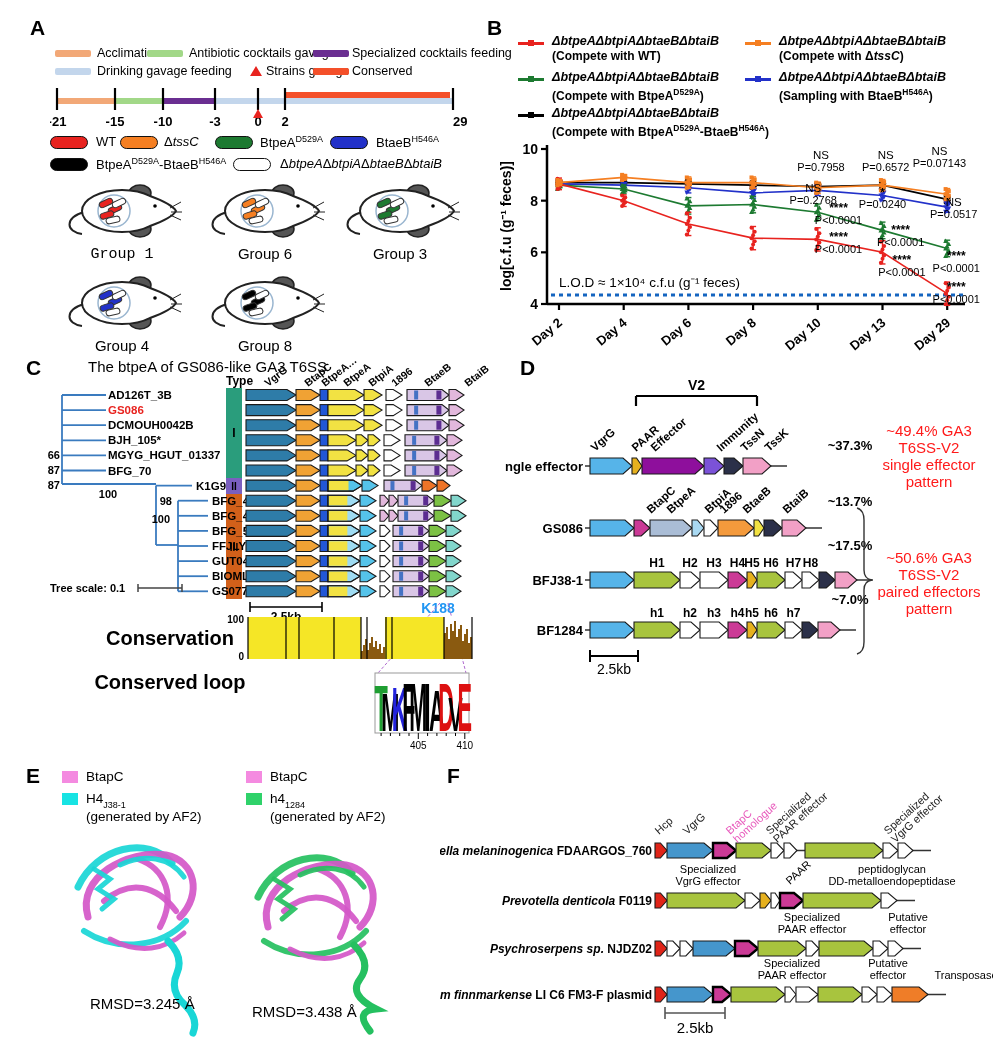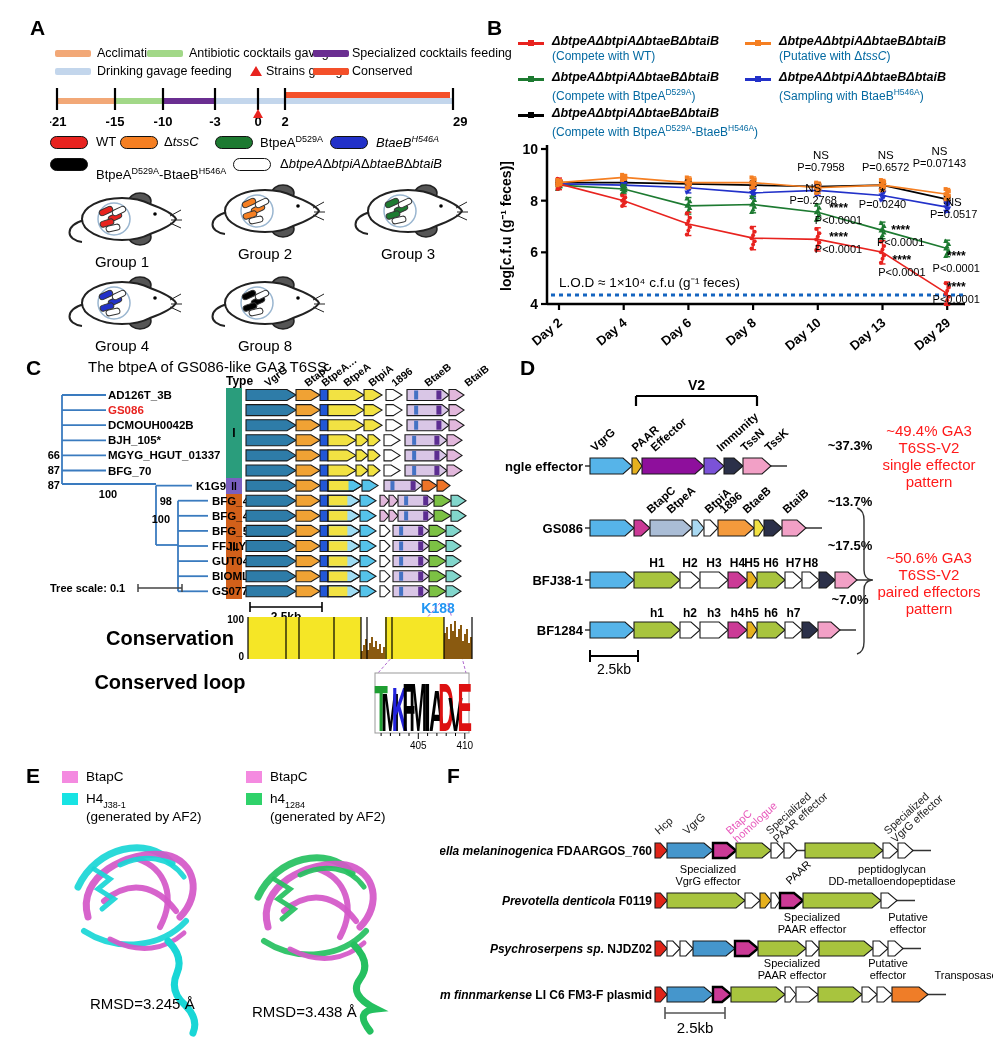--- a/index.html
+++ b/index.html
@@ -8,21 +8,21 @@
   .abs{position:absolute;}
   .sw{display:inline-block;height:7px;border-radius:2px;}
   .legrow-item{position:absolute;font-size:12.5px;color:#000;white-space:nowrap;}
   .pill{position:absolute;width:38px;height:13px;border-radius:7px;border:1.5px solid #111;box-sizing:border-box;}
   .strain-lab{position:absolute;font-size:13px;white-space:nowrap;}
   .strain-lab sup{font-size:9px;}
   .grp{position:absolute;width:120px;text-align:center;}
   .grp .gl{font-size:15px;margin-top:1px;}
   .bleg{position:absolute;font-size:12.5px;line-height:15px;white-space:nowrap;}
   .bleg .l1{font-weight:bold;font-style:italic;}
-  .bleg .l2{font-style:normal;font-weight:normal;font-size:12px;color:#0369a1;}
+  .bleg .l2{font-style:normal;font-weight:bold;font-size:12px;color:#000000;}
   .bleg sup{font-size:8.5px;}
   .bmark{position:absolute;height:2.5px;width:26px;}
   .bmark .dot{position:absolute;left:10px;top:-2px;width:6px;height:6px;}
   svg text{font-family:"Liberation Sans",sans-serif;}
 </style>
 </head>
 <body>
 
 <div id="fig">
   <div class="plabel" style="left:30px;top:16px;">A</div>
@@ -69,28 +69,28 @@
         <polygon points="203,34 213,34 208,25" fill="#e8231f"></polygon>
       </svg></div>
   <div class="abs" id="pa-strains" style="left:0;top:134px;width:480px;height:46px;">
       <div class="pill" style="left: 50px; top: 2px; background: rgb(232, 35, 31);"></div>
       <div class="strain-lab" style="left: 96px; top: 0px;"><span>WT</span></div>
       <div class="pill" style="left: 120px; top: 2px; background: rgb(245, 127, 34);"></div>
       <div class="strain-lab" style="left: 164px; top: 0px;"><span>Δ</span><span style="font-style: italic;">tssC</span></div>
       <div class="pill" style="left: 215px; top: 2px; background: rgb(29, 122, 49);"></div>
       <div class="strain-lab" style="left: 260px; top: 0px;"><span>BtpeA</span><sup>D529A</sup></div>
       <div class="pill" style="left: 330px; top: 2px; background: rgb(34, 49, 201);"></div>
-      <div class="strain-lab" style="left: 376px; top: 0px; font-style: italic;"><span>BtaeB</span><sup>H546A</sup></div>
+      <div class="strain-lab" style="left: 376px; top: 0px;"><span>BtaeB</span><sup>H546A</sup></div>
       <div class="pill" style="left: 50px; top: 24px; background: rgb(0, 0, 0);"></div>
-      <div class="strain-lab" style="left: 96px; top: 32px;"><span>BtpeA</span><sup>D529A</sup><span>-BtaeB</span><sup>H546A</sup></div>
+      <div class="strain-lab" style="left: 96px; top: 22px;"><span>BtpeA</span><sup>D529A</sup><span>-BtaeB</span><sup>H546A</sup></div>
       <div class="pill" style="left: 233px; top: 24px; background: rgb(255, 255, 255);"></div>
       <div class="strain-lab" style="left: 280px; top: 22px;"><span>Δ</span><span style="font-style: italic;">btpeA</span><span>Δ</span><span style="font-style: italic;">btpiA</span><span>Δ</span><span style="font-style: italic;">btaeB</span><span>Δ</span><span style="font-style: italic;">btaiB</span></div>
     </div>
   <div class="abs" id="pa-groups" style="left:0;top:182px;width:480px;height:180px;">
-      <div class="grp" style="left: 62px; top: 8px;"><svg width="120" height="58">
+      <div class="grp" style="left: 62px; top: 0px; font-family: Liberation Mono, monospace;"><svg width="120" height="58">
           <path d="M22,30 C2,36 4,50 20,52" stroke="#222" stroke-width="2" fill="none"></path>
           <ellipse cx="78" cy="11" rx="11" ry="8" fill="#555" stroke="#222" stroke-width="1.5"></ellipse>
           <ellipse cx="78" cy="47" rx="11" ry="8" fill="#555" stroke="#222" stroke-width="1.5"></ellipse>
           <ellipse cx="60" cy="29" rx="40" ry="21" fill="#fff" stroke="#222" stroke-width="2"></ellipse>
           <path d="M88,14 Q110,22 114,29 Q110,36 88,44" fill="#fff" stroke="#222" stroke-width="2"></path>
           <circle cx="93" cy="24" r="1.8" fill="#000"></circle>
           <line x1="108" y1="26" x2="119" y2="20" stroke="#222" stroke-width="1"></line>
           <line x1="109" y1="30" x2="120" y2="30" stroke="#222" stroke-width="1"></line>
           <line x1="108" y1="33" x2="119" y2="38" stroke="#222" stroke-width="1"></line>
           <circle cx="52" cy="29" r="16" fill="#fff" stroke="#9ab6d0" stroke-width="1.5"></circle>
@@ -109,22 +109,22 @@
           <circle cx="93" cy="24" r="1.8" fill="#000"></circle>
           <line x1="108" y1="26" x2="119" y2="20" stroke="#222" stroke-width="1"></line>
           <line x1="109" y1="30" x2="120" y2="30" stroke="#222" stroke-width="1"></line>
           <line x1="108" y1="33" x2="119" y2="38" stroke="#222" stroke-width="1"></line>
           <circle cx="52" cy="29" r="16" fill="#fff" stroke="#9ab6d0" stroke-width="1.5"></circle>
           <rect x="37" y="18" width="14" height="6" rx="3" fill="#f57f22" stroke="#333" stroke-width="1" transform="rotate(-25,44,21)"></rect>
           <rect x="46" y="24" width="14" height="6" rx="3" fill="#f57f22" stroke="#333" stroke-width="1" transform="rotate(-25,53,27)"></rect>
           <rect x="38" y="30" width="14" height="6" rx="3" fill="#f57f22" stroke="#333" stroke-width="1" transform="rotate(-18,45,33)"></rect>
           <rect x="50" y="18" width="14" height="6" rx="3" fill="#fff" stroke="#333" stroke-width="1" transform="rotate(-25,57,21)"></rect>
           <rect x="44" y="35" width="14" height="6" rx="3" fill="#fff" stroke="#333" stroke-width="1" transform="rotate(-12,51,38)"></rect>
-        </svg><div class="gl">Group 2</div></div>
-      <div class="grp" style="left: 348px; top: 0px;"><svg width="120" height="58">
+        </svg><div class="gl">Group 6</div></div>
+      <div class="grp" style="left: 340px; top: 0px;"><svg width="120" height="58">
           <path d="M22,30 C2,36 4,50 20,52" stroke="#222" stroke-width="2" fill="none"></path>
           <ellipse cx="78" cy="11" rx="11" ry="8" fill="#555" stroke="#222" stroke-width="1.5"></ellipse>
           <ellipse cx="78" cy="47" rx="11" ry="8" fill="#555" stroke="#222" stroke-width="1.5"></ellipse>
           <ellipse cx="60" cy="29" rx="40" ry="21" fill="#fff" stroke="#222" stroke-width="2"></ellipse>
           <path d="M88,14 Q110,22 114,29 Q110,36 88,44" fill="#fff" stroke="#222" stroke-width="2"></path>
           <circle cx="93" cy="24" r="1.8" fill="#000"></circle>
           <line x1="108" y1="26" x2="119" y2="20" stroke="#222" stroke-width="1"></line>
           <line x1="109" y1="30" x2="120" y2="30" stroke="#222" stroke-width="1"></line>
           <line x1="108" y1="33" x2="119" y2="38" stroke="#222" stroke-width="1"></line>
           <circle cx="52" cy="29" r="16" fill="#fff" stroke="#9ab6d0" stroke-width="1.5"></circle>
@@ -190,21 +190,21 @@
       </div>
       <div class="bleg" style="left: 55px; top: 76px;">
         <div class="l1"><span>Δ</span><span style="font-style: italic;">btpeA</span><span>Δ</span><span style="font-style: italic;">btpiA</span><span>Δ</span><span style="font-style: italic;">btaeB</span><span>Δ</span><span style="font-style: italic;">btaiB</span></div>
         <div class="l2"><span>(Compete with BtpeA</span><sup>D529A</sup><span>-BtaeB</span><sup>H546A</sup><span>)</span></div>
       </div>
       <div class="bmark" style="left: 248px; top: 12px; background: rgb(245, 127, 34);">
         <div class="dot" style="background: rgb(245, 127, 34);"></div>
       </div>
       <div class="bleg" style="left: 282px; top: 4px;">
         <div class="l1"><span>Δ</span><span style="font-style: italic;">btpeA</span><span>Δ</span><span style="font-style: italic;">btpiA</span><span>Δ</span><span style="font-style: italic;">btaeB</span><span>Δ</span><span style="font-style: italic;">btaiB</span></div>
-        <div class="l2"><span>(Putative with Δ</span><span style="font-style: italic;">tssC</span><span>)</span></div>
+        <div class="l2"><span>(Compete with Δ</span><span style="font-style: italic;">tssC</span><span>)</span></div>
       </div>
       <div class="bmark" style="left: 248px; top: 48px; background: rgb(34, 49, 201);">
         <div class="dot" style="background: rgb(34, 49, 201);"></div>
       </div>
       <div class="bleg" style="left: 282px; top: 40px;">
         <div class="l1"><span>Δ</span><span style="font-style: italic;">btpeA</span><span>Δ</span><span style="font-style: italic;">btpiA</span><span>Δ</span><span style="font-style: italic;">btaeB</span><span>Δ</span><span style="font-style: italic;">btaiB</span></div>
         <div class="l2"><span>(Sampling with BtaeB</span><sup>H546A</sup><span>)</span></div>
       </div>
     </div>
   <div class="abs" id="pb-chart" style="left:497px;top:124px;width:496px;height:238px;"><svg width="496" height="238">

